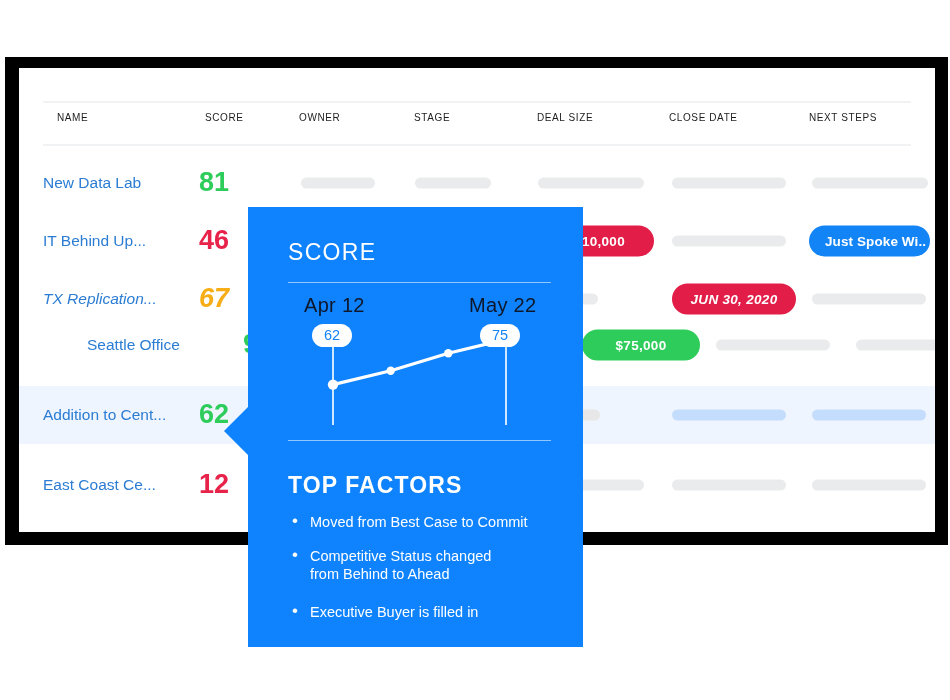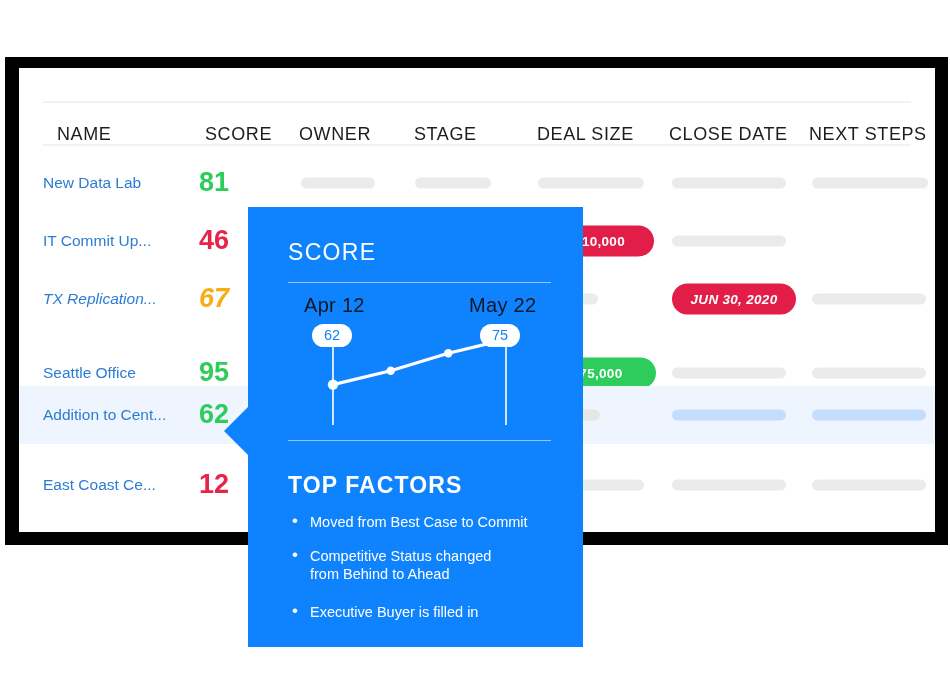--- a/index.html
+++ b/index.html
@@ -32,22 +32,22 @@
 
   .header-rule {
     position: absolute; left: 24px; right: 24px;
     height: 2px; background: #f1f2f3;
   }
   .header-rule.top { top: 33px; }
   .header-rule.bottom { top: 76px; }
 
   .col-head {
     position: absolute;
-    top: 56px;
-    font-size: 18px;
+    top: 44px;
+    font-size: 10px;
     letter-spacing: 0.6px;
     color: #1d1d1f;
     font-weight: 400;
     white-space: nowrap;
   }
 
   .row {
     position: absolute;
     left: 0; right: 0;
     height: 58px;
@@ -220,37 +220,38 @@
             <div class="row" style="top: 86px;">
               <div class="cell-name">New Data Lab</div>
               <div class="cell-score" style="color: rgb(46, 204, 90);">81</div>
               <div class="bar" style="left: 282px; width: 74px;"></div>
               <div class="bar" style="left: 396px; width: 76px;"></div>
               <div class="bar" style="left: 519px; width: 106px;"></div>
               <div class="bar" style="left: 653px; width: 114px;"></div>
               <div class="bar" style="left: 793px; width: 116px;"></div>
             </div>
             <div class="row" style="top: 144px;">
-              <div class="cell-name">IT Commit Up...</div>
+              <div class="cell-name">IT Behind Up...</div>
               <div class="cell-score" style="color: rgb(232, 35, 74);">46</div>
               <div class="bar" style="left: 282px; width: 74px;"></div>
               <div class="bar" style="left: 396px; width: 76px;"></div>
               <div class="pill red" style="left: 519px; width: 116px;">$110,000</div>
               <div class="bar" style="left: 653px; width: 114px;"></div>
+              <div class="pill blue" style="left: 790px; width: 121px;">Just Spoke Wi..</div>
             </div>
             <div class="row" style="top: 202px; font-style: italic;">
               <div class="cell-name">TX Replication...</div>
               <div class="cell-score" style="color: rgb(247, 173, 21);">67</div>
               <div class="bar" style="left: 282px; width: 74px;"></div>
               <div class="bar" style="left: 396px; width: 76px;"></div>
               <div class="bar" style="left: 519px; width: 60px;"></div>
               <div class="pill red" style="left: 653px; width: 124px;">JUN 30, 2020</div>
               <div class="bar" style="left: 793px; width: 114px;"></div>
             </div>
-            <div class="row" style="top: 276px;">
+            <div class="row" style="top: 248px; margin-left: 44px;">
               <div class="cell-name">Seattle Office</div>
               <div class="cell-score" style="color: rgb(46, 204, 90);">95</div>
               <div class="bar" style="left: 282px; width: 74px;"></div>
               <div class="bar" style="left: 396px; width: 76px;"></div>
               <div class="pill green" style="left: 519px; width: 118px;">$75,000</div>
               <div class="bar" style="left: 653px; width: 114px;"></div>
               <div class="bar" style="left: 793px; width: 114px;"></div>
             </div>
             <div class="row highlight" style="top: 318px;">
               <div class="cell-name">Addition to Cent...</div>

